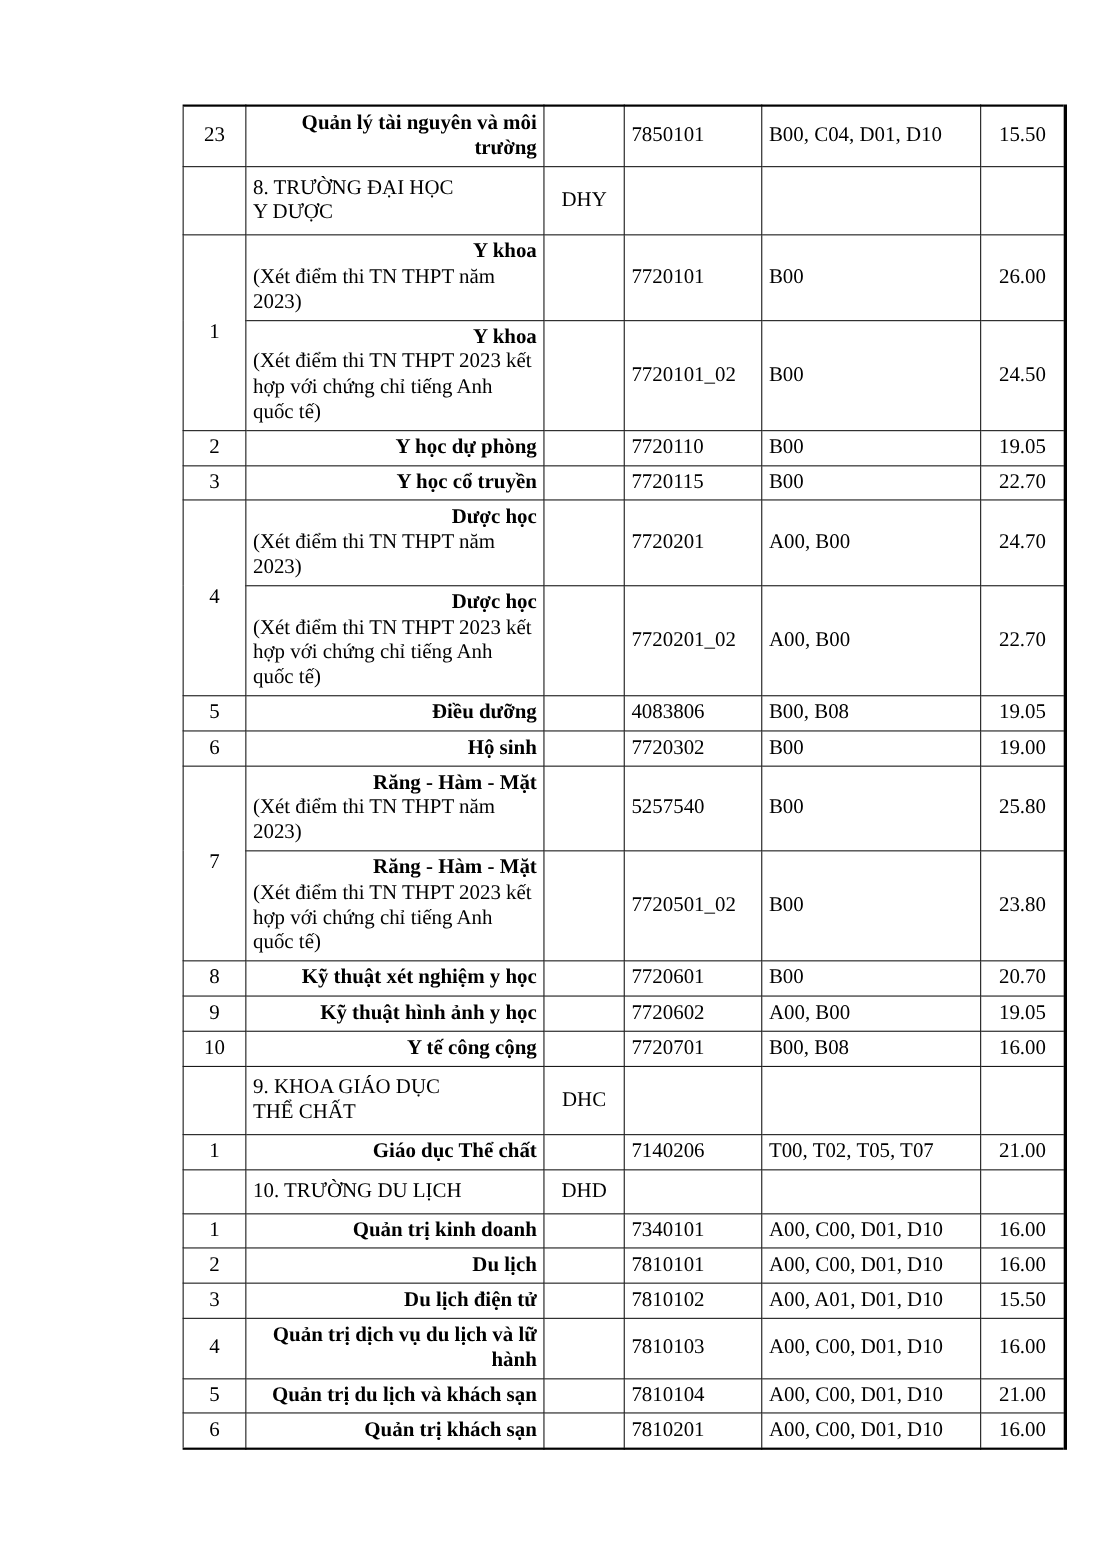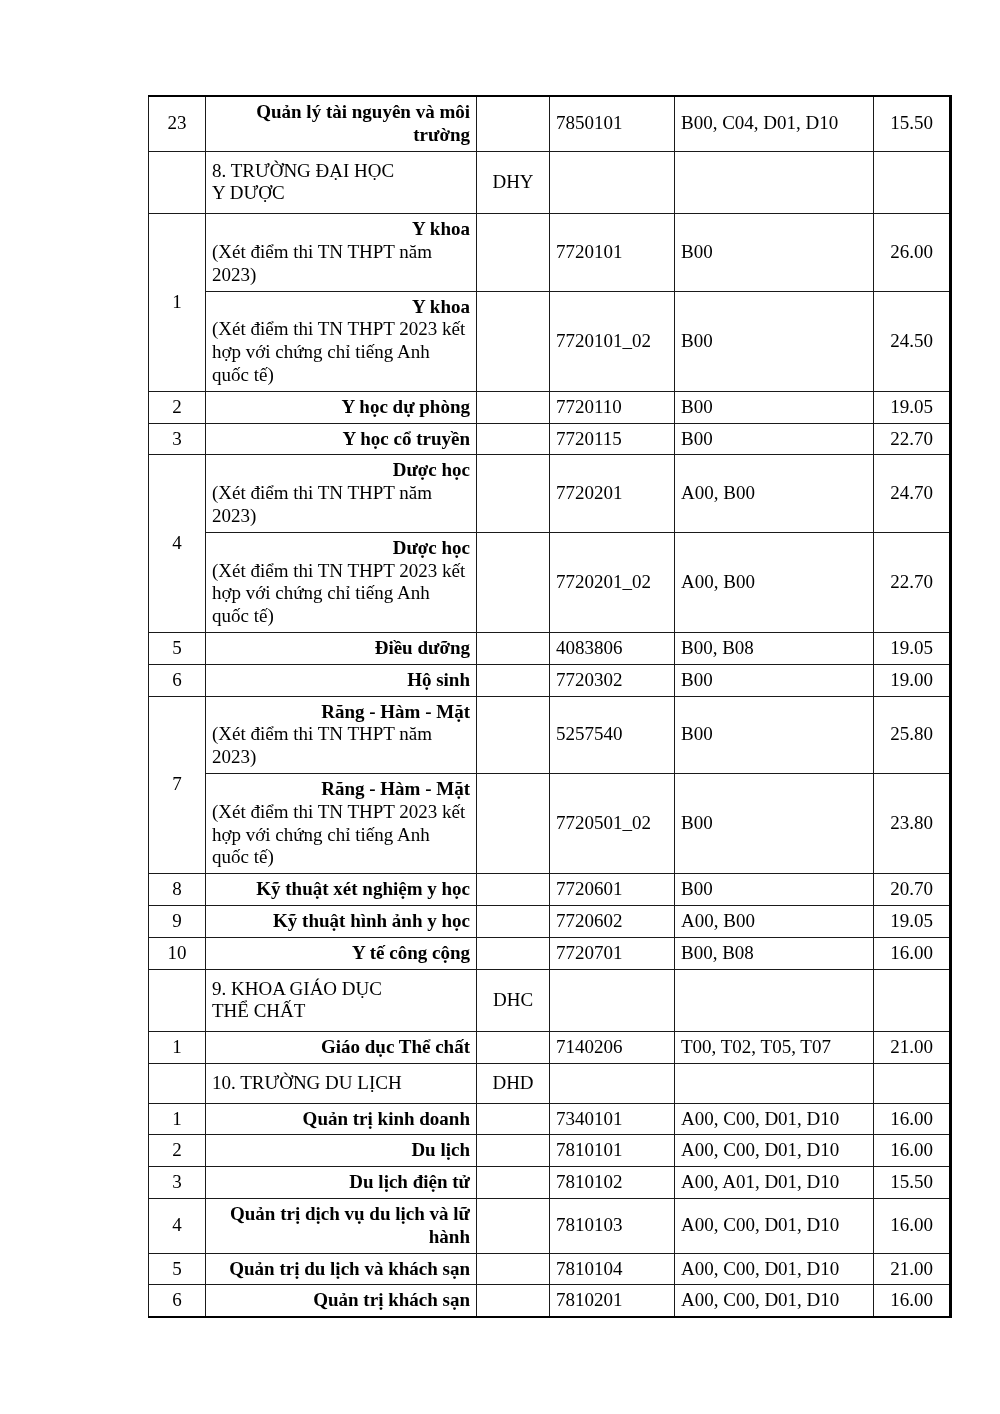--- a/index.html
+++ b/index.html
@@ -9,21 +9,21 @@
   }
   body {
     width: 1000px;
     height: 1414px;
     position: relative;
     font-family: "Liberation Serif", "DejaVu Serif", serif;
     color: #000000;
   }
   .page {
     position: absolute;
-    left: 128px;
+    left: 146px;
     top: 95px;
     width: 802px;
     padding-left: 20px;
   }
   table.score-table {
     border-collapse: collapse;
     table-layout: fixed;
     width: 802px;
     border-top: 2px solid #000;
     border-bottom: 2px solid #000;

